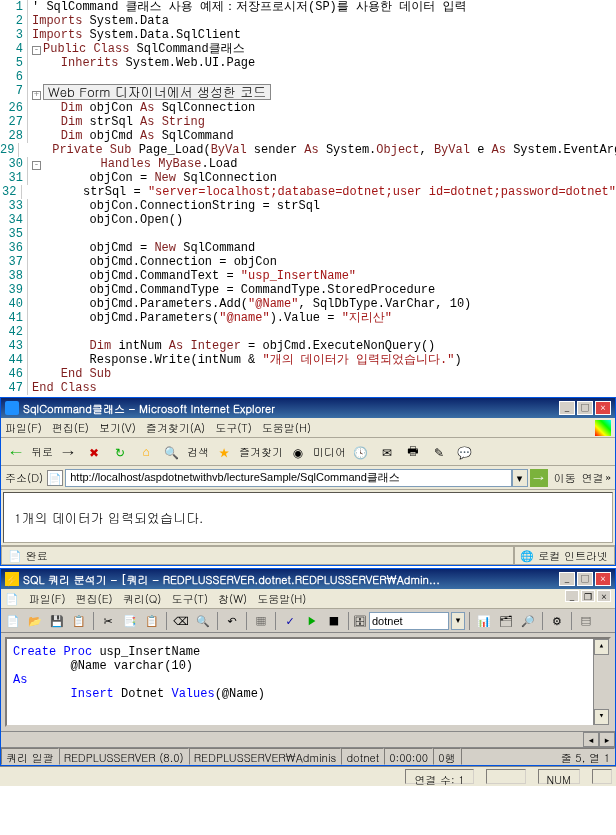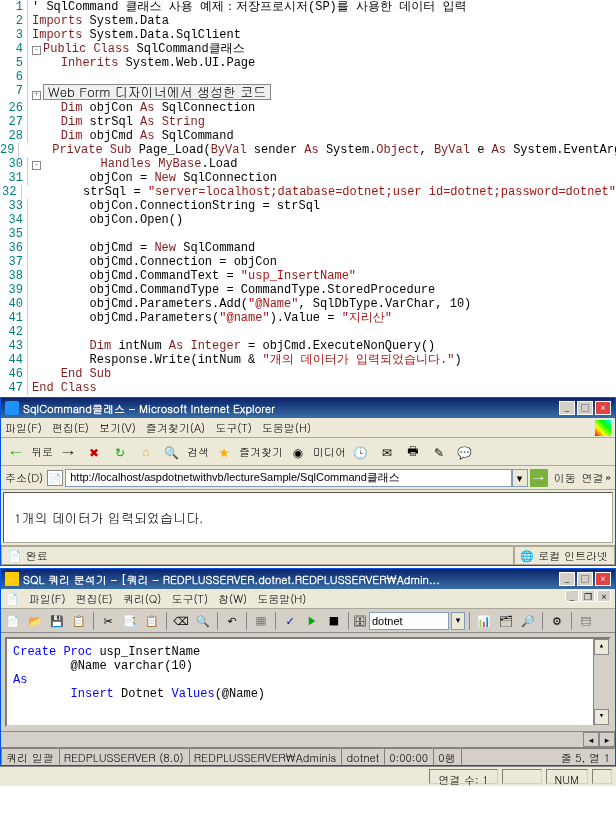--- a/index.html
+++ b/index.html
@@ -34,21 +34,21 @@
 .qa-toolbar { background:#d4d0c8; padding:2px; display:flex; gap:2px; border-bottom:1px solid #888; height:24px; align-items:center; }
 .qa-btn { width:20px; height:20px; border:1px solid #d4d0c8; display:flex; align-items:center; justify-content:center; font-size:11px; }
 .qa-sep { width:1px; height:18px; background:#888; margin:0 2px; }
 .qa-dbselect { height:18px; border:1px solid #7f9db9; background:#fff; padding:0 2px; font-size:11px; width:80px; }
 .qa-code { background:#fff; border:2px inset #d4d0c8; margin:4px; padding:6px; font-family:"Courier New",monospace; font-size:12px; min-height:90px; position:relative; }
 .qa-code .kw { color:#0000ff; }
 .qa-scroll { position:absolute; right:0; top:0; bottom:0; width:16px; background:#d4d0c8; border-left:1px solid #888; }
 .qa-status { display:flex; background:#d4d0c8; border-top:1px solid #888; height:18px; font-size:11px; }
 .qa-scell { border:1px inset #d4d0c8; padding:1px 4px; }
 .bottom-bar { background:#ece9d8; padding:2px 4px; display:flex; justify-content:flex-end; gap:4px; border-top:1px solid #888; height:20px; }
-.bcell { border:1px inset #d4d0c8; padding:2px 8px; font-size:11px; }
+.bcell { border:1px inset #d4d0c8; padding:2px 8px; font-size:11px;margin-left:8px; }
 </style>
 </head>
 <body>
 
 <div class="code-editor" id="code-editor">
     <div class="code-line">
       <div class="gutter">1</div>
       <div class="code"><span class="cmt">' SqlCommand 클래스 사용 예제：저장프로시저(SP)를 사용한 데이터 입력</span></div>
     </div>
     <div class="code-line">

